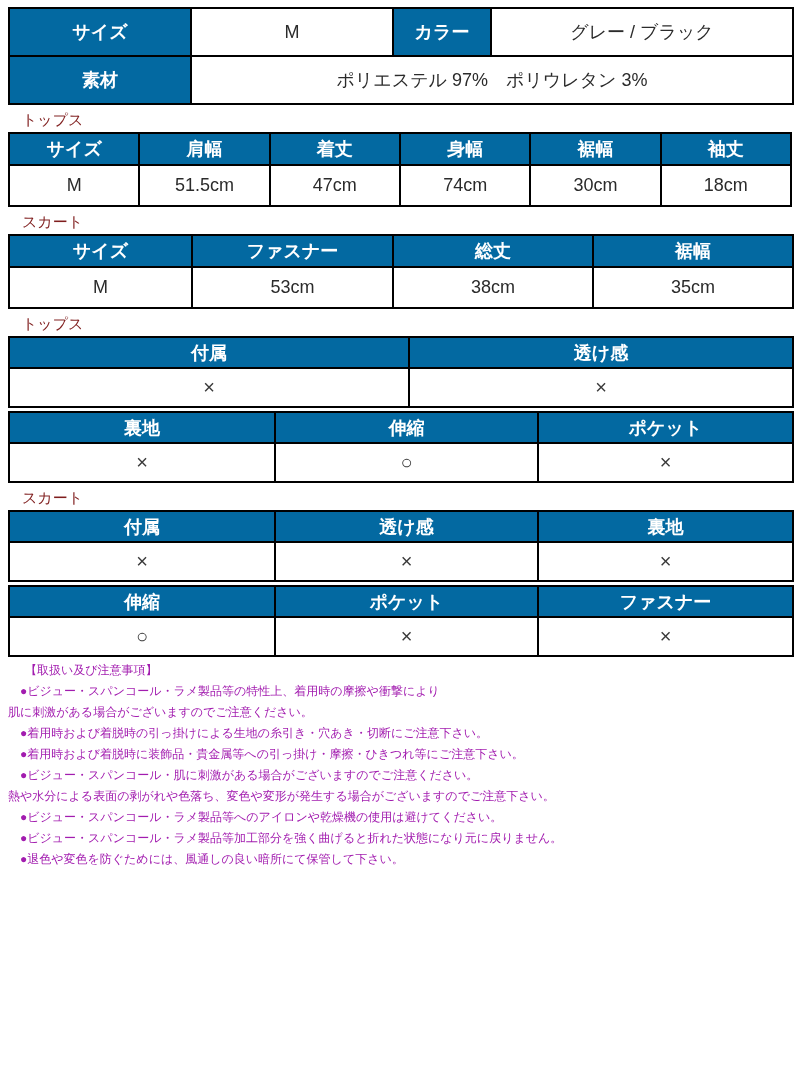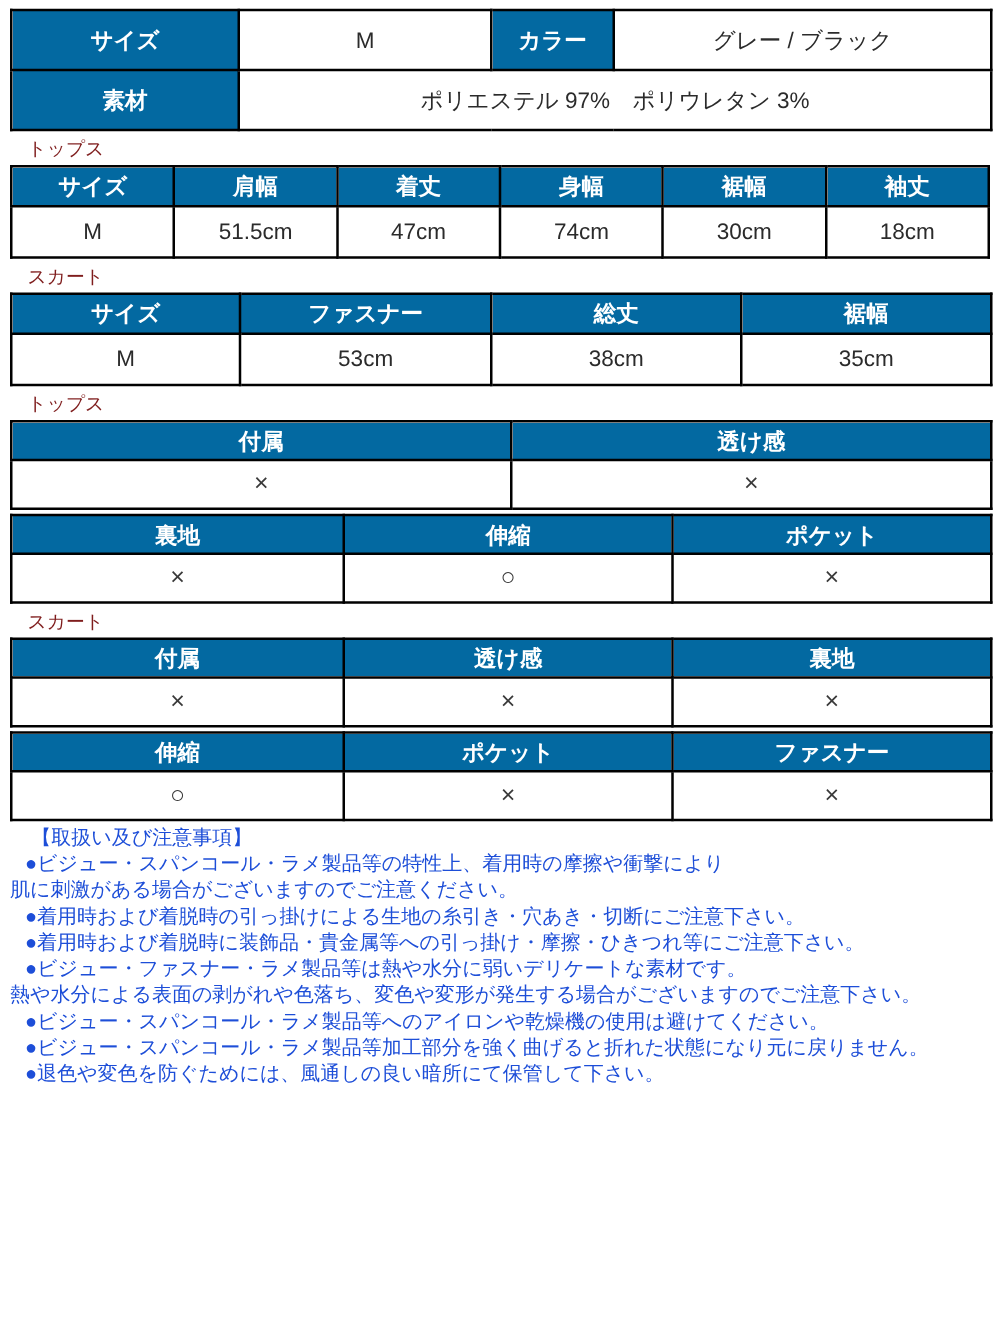--- a/index.html
+++ b/index.html
@@ -18,21 +18,21 @@
   .t-summary td{height:46px;}
   .t-size td.h{height:30px;}
   .t-size td.v{height:39px;}
   .t-feat td.h{height:29px;}
   .t-feat td.v{height:37px;font-size:20px;color:#3a3a3a;}
   .t-feat{margin-bottom:3px;}
   .sec-label{
     font-size:15px;line-height:18px;margin:6px 0 3px 14px;color:#7f1d1d;
   }
   .notes{
-    font-size:16px;line-height:21px;color:#1d4ed8;
+    font-size:12px;line-height:21px;color:#a21caf;
   }
   .notes .heading{padding-left:17px;}
   .notes .bullet{padding-left:12px;}
   .notes .cont{padding-left:0;}
 </style>
 </head>
 <body>
 
 <div class="wrap">
 
@@ -179,20 +179,20 @@
     </tr>
   </tbody>
     </table>
 
   <div class="notes">
     <div class="heading">【取扱い及び注意事項】</div>
     <div class="bullet">●ビジュー・スパンコール・ラメ製品等の特性上、着用時の摩擦や衝撃により</div>
     <div class="cont">肌に刺激がある場合がございますのでご注意ください。</div>
     <div class="bullet">●着用時および着脱時の引っ掛けによる生地の糸引き・穴あき・切断にご注意下さい。</div>
     <div class="bullet">●着用時および着脱時に装飾品・貴金属等への引っ掛け・摩擦・ひきつれ等にご注意下さい。</div>
-    <div class="bullet">●ビジュー・ファスナー・ラメ製品等は熱や水分に弱いデリケートな素材です。</div>
+    <div class="bullet">●ビジュー・スパンコール・肌に刺激がある場合がございますのでご注意ください。</div>
     <div class="cont">熱や水分による表面の剥がれや色落ち、変色や変形が発生する場合がございますのでご注意下さい。</div>
     <div class="bullet">●ビジュー・スパンコール・ラメ製品等へのアイロンや乾燥機の使用は避けてください。</div>
     <div class="bullet">●ビジュー・スパンコール・ラメ製品等加工部分を強く曲げると折れた状態になり元に戻りません。</div>
     <div class="bullet">●退色や変色を防ぐためには、風通しの良い暗所にて保管して下さい。</div>
   </div>
 
 </div>
 
 </body></html>

